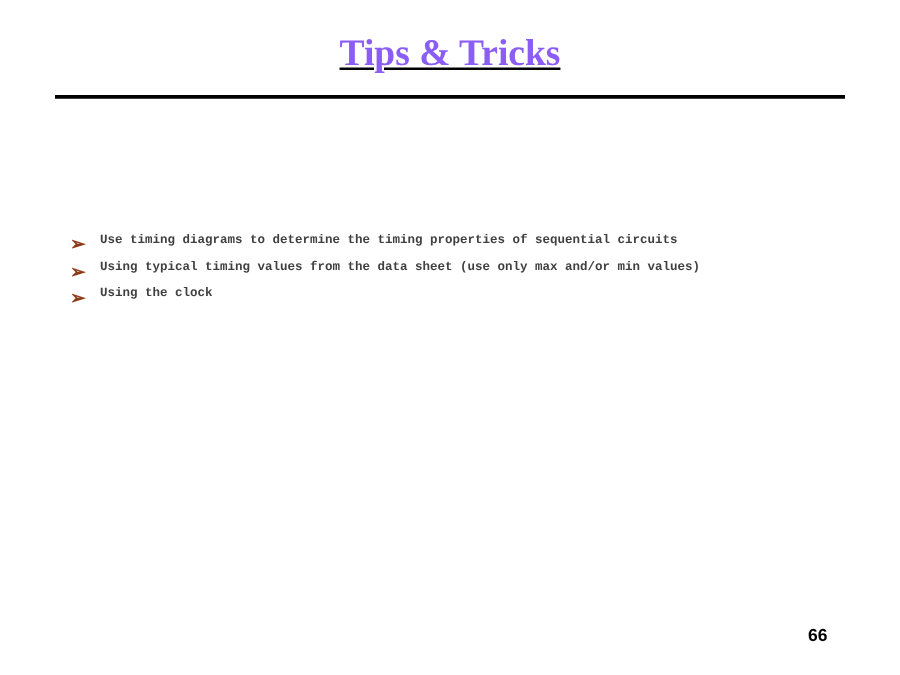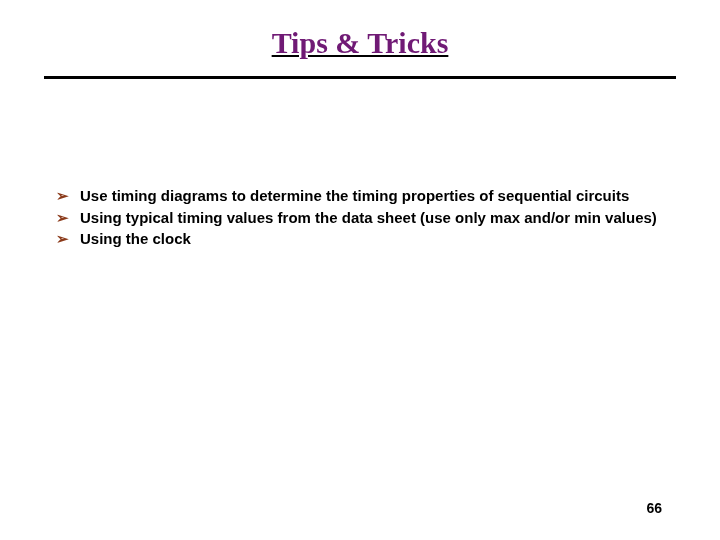--- a/index.html
+++ b/index.html
@@ -16,21 +16,21 @@
   .slide {
     width: 720px;
     height: 540px;
     position: relative;
     box-sizing: border-box;
   }
   .title {
     text-align: center;
     font-size: 30px;
     font-weight: bold;
-    color: #701a75;
+    color: #8b5cf6;
     padding-top: 26px;
     text-decoration: underline;
     text-decoration-color: #000000;
     text-decoration-thickness: 2px;
     text-underline-offset: 2px;
   }
   .divider {
     position: absolute;
     top: 76px;
     left: 44px;
@@ -53,24 +53,24 @@
   .bullet-mark {
     flex: 0 0 auto;
     width: 24px;
     font-size: 15px;
     color: #8b3a1a;
     font-family: Arial, sans-serif;
     font-weight: bold;
   }
   .bullet-text {
     flex: 1 1 auto;
-    font-family: Liberation Sans, sans-serif;
-    font-size: 15px;
+    font-family: Liberation Mono, monospace;
+    font-size: 10px;
     font-weight: bold;
-    color: #000000;
+    color: #404040;
   }
   .pagenum {
     position: absolute;
     bottom: 24px;
     right: 58px;
     font-family: Arial, Helvetica, sans-serif;
     font-size: 14px;
     font-weight: bold;
     color: #000000;
   }

